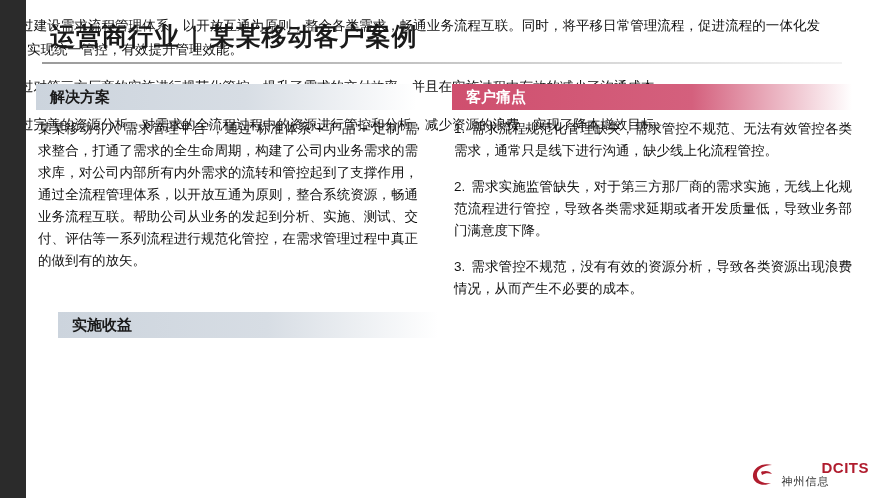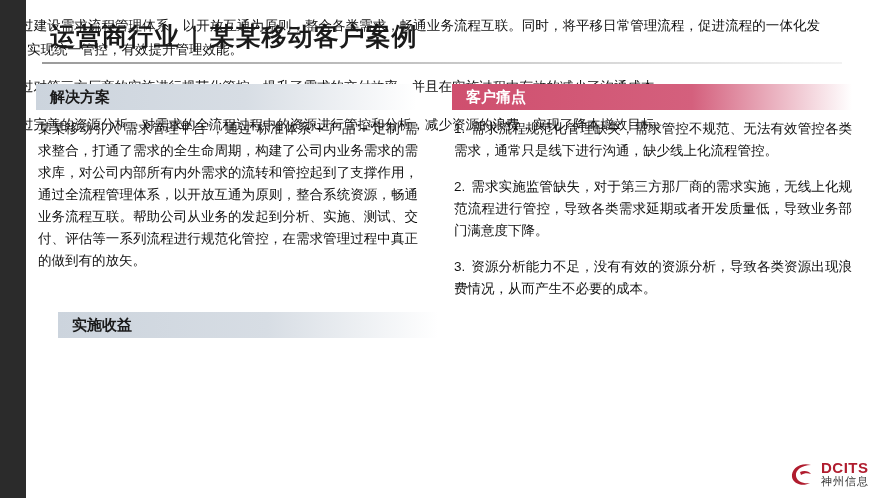--- a/index.html
+++ b/index.html
@@ -108,20 +108,21 @@
     gap: 5px;
   }
   .logo-mark {
     width: 28px; height: 28px;
     position: relative;
   }
   .logo-text { display: flex; flex-direction: column; line-height: 1.05; }
   .logo-en {
     font-size: 15px; font-weight: bold; color: #b01c2e;
     letter-spacing: 0.5px;
+    margin-left: 40px;
   }
   .logo-cn {
     font-size: 11px; color: #333333; letter-spacing: 1px;
   }
 </style>
 </head>
 <body>
 
 <div class="slide">
 
@@ -147,21 +148,21 @@
   <div class="body-text" id="solution-text">某某移动引入“需求管理平台”，通过“标准体系”+“产品”+“定制”需求整合，打通了需求的全生命周期，构建了公司内业务需求的需求库，对公司内部所有内外需求的流转和管控起到了支撑作用，通过全流程管理体系，以开放互通为原则，整合系统资源，畅通业务流程互联。帮助公司从业务的发起到分析、实施、测试、交付、评估等一系列流程进行规范化管控，在需求管理过程中真正的做到有的放矢。</div>
 
   <div id="pain-list" class="body-text">
     <p class="pain-item">
       <span class="pain-num">1.</span><span>需求流程规范化管理缺失，需求管控不规范、无法有效管控各类需求，通常只是线下进行沟通，缺少线上化流程管控。</span>
     </p>
     <p class="pain-item">
       <span class="pain-num">2.</span><span>需求实施监管缺失，对于第三方那厂商的需求实施，无线上化规范流程进行管控，导致各类需求延期或者开发质量低，导致业务部门满意度下降。</span>
     </p>
     <p class="pain-item">
-      <span class="pain-num">3.</span><span>资源分析能力不足，没有有效的资源分析，导致各类资源出现浪费情况，从而产生不必要的成本。</span>
+      <span class="pain-num">3.</span><span>需求管控不规范，没有有效的资源分析，导致各类资源出现浪费情况，从而产生不必要的成本。</span>
     </p>
   </div>
 
   <div id="benefit-list">
     <p class="benefit-item">
       <span class="dot">·</span><span>通过建设需求流程管理体系，以开放互通为原则，整合各类需求，畅通业务流程互联。同时，将平移日常管理流程，促进流程的一体化发展，实现统一管控，有效提升管理效能。</span>
     </p>
     <p class="benefit-item">
       <span class="dot">·</span><span>通过对第三方厂商的实施进行规范化管控，提升了需求的交付效率，并且在实施过程中有效的减少了沟通成本。</span>
     </p>

